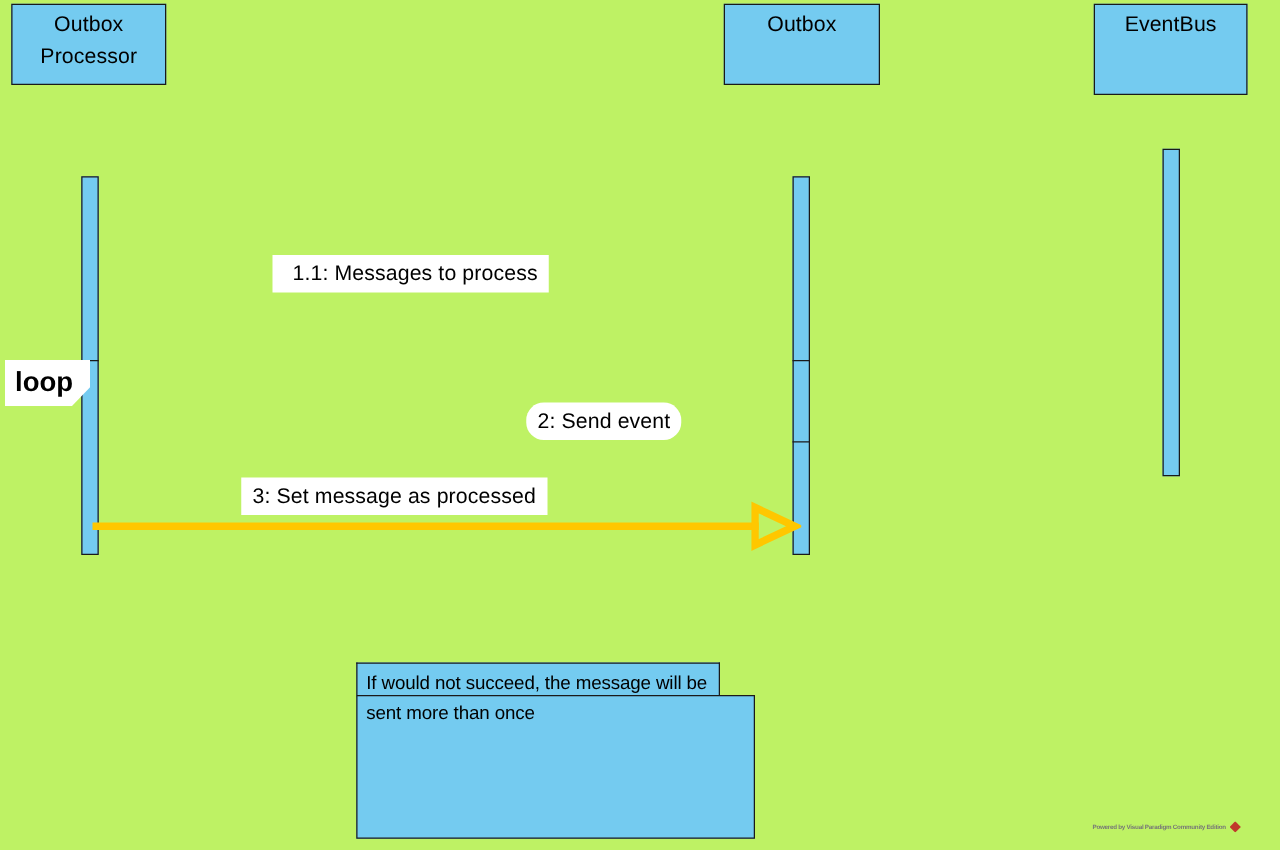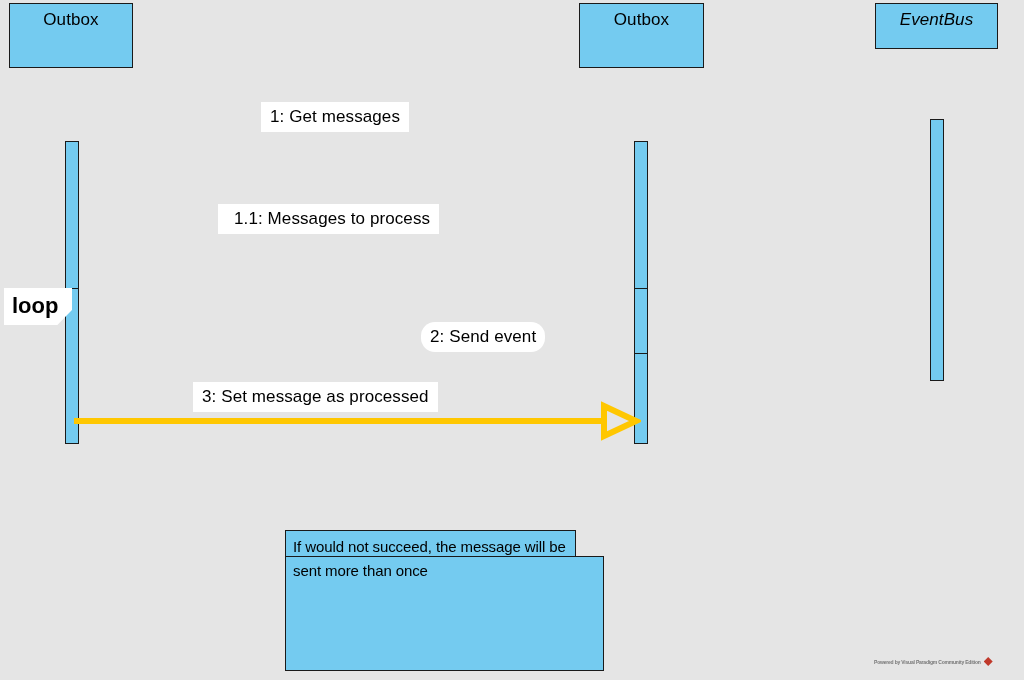--- a/index.html
+++ b/index.html
@@ -8,21 +8,21 @@
     padding: 0;
     background: #000000;
   }
   body {
     font-family: "Liberation Sans", sans-serif;
   }
   #canvas {
     position: relative;
     width: 1024px;
     height: 680px;
-    background: #e5e5e5;
+    background: #bef264;
     overflow: hidden;
   }
 
   
   .participant {
     position: absolute;
     box-sizing: border-box;
     background: #74CBF0;
     border: 1px solid #1a1a1a;
     color: #000000;
@@ -123,40 +123,40 @@
     flex: none;
   }
 </style>
 </head>
 <body>
 
 <div id="canvas">
 
   <div class="participant" style="left:9px; top:3px; width:124px; height:65px;">
     <div>Outbox</div>
+    <div>Processor</div>
   </div>
 
   <div class="participant" style="left:579px; top:3px; width:125px; height:65px;">
     <div>Outbox</div>
   </div>
 
-  <div class="participant" style="left:875px; top:3px; width:123px; height:46px;font-style:italic;">
+  <div class="participant" style="left:875px; top:3px; width:123px; height:73px;">
     <div>EventBus</div>
   </div>
 
   <div class="activation" style="left:65px; top:141px; width:14px; height:303px;"></div>
   <div class="act-divider" style="left:65px; top:288px; width:14px;"></div>
 
   <div class="activation" style="left:634px; top:141px; width:14px; height:303px;"></div>
   <div class="act-divider" style="left:634px; top:288px; width:14px;"></div>
   <div class="act-divider" style="left:634px; top:353px; width:14px;"></div>
 
   <div class="activation" style="left:930px; top:119px; width:14px; height:262px;"></div>
 
-  <div class="msg-label" style="left:261px; top:102px;">1: Get messages</div>
 
   <div class="msg-label" style="left:218px; top:204px;padding-left:16px;">1.1: Messages to process</div>
 
   <div class="msg-label" style="left:421px; top:322px;border-radius:14px;">2: Send event</div>
 
   <div class="msg-label" style="left:193px; top:382px;">3: Set message as processed</div>
 
   <div class="frag-tag" style="left:4px; top:288px;">loop</div>
 
   <div class="arrow-line" style="left:74px; top:418px; width:533px;"></div>

